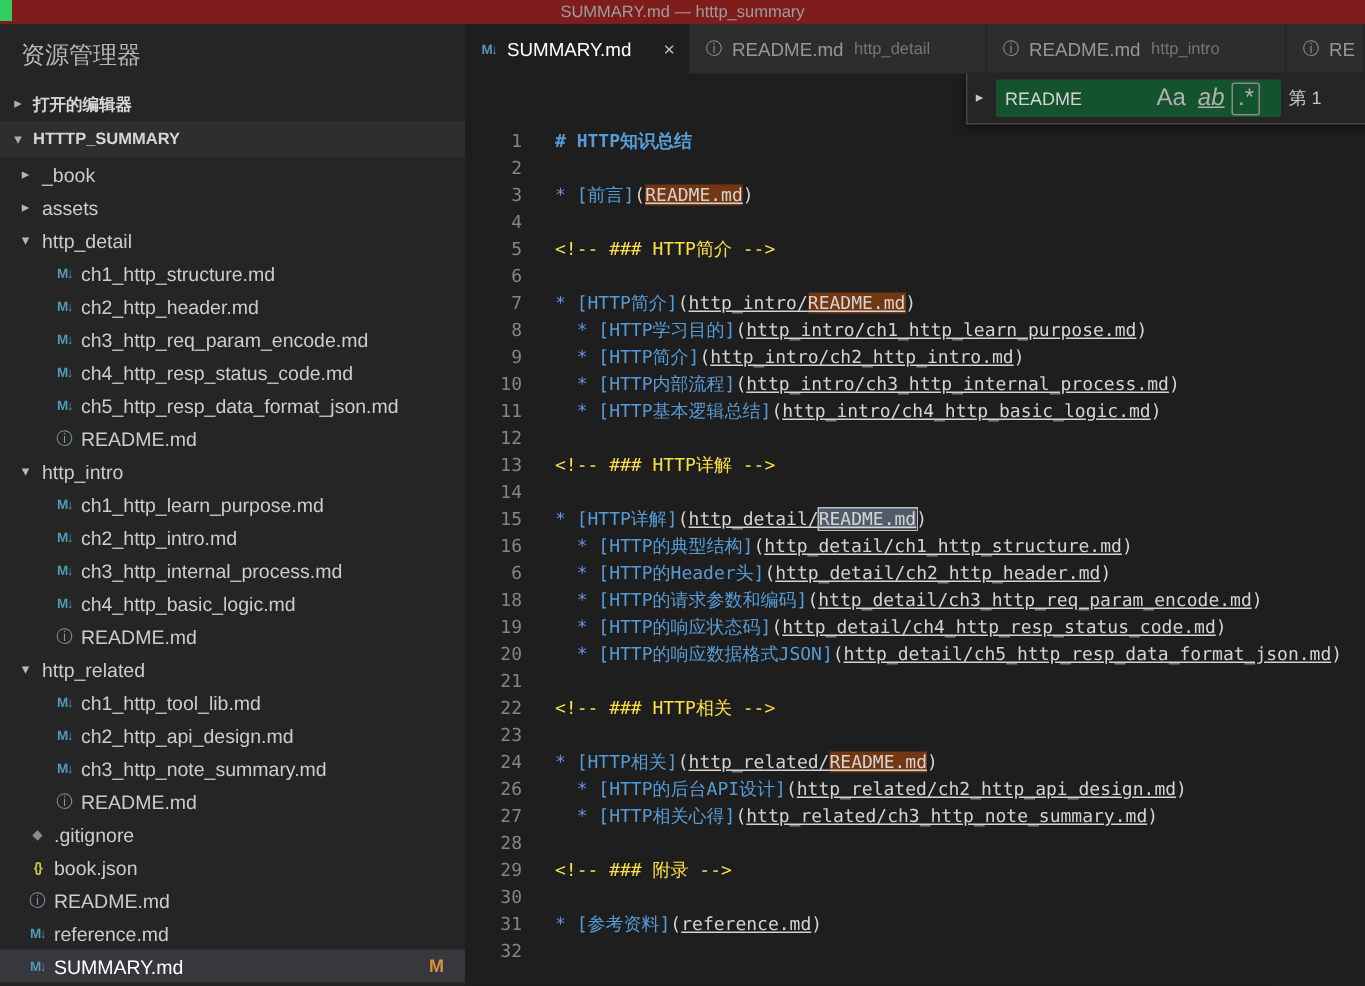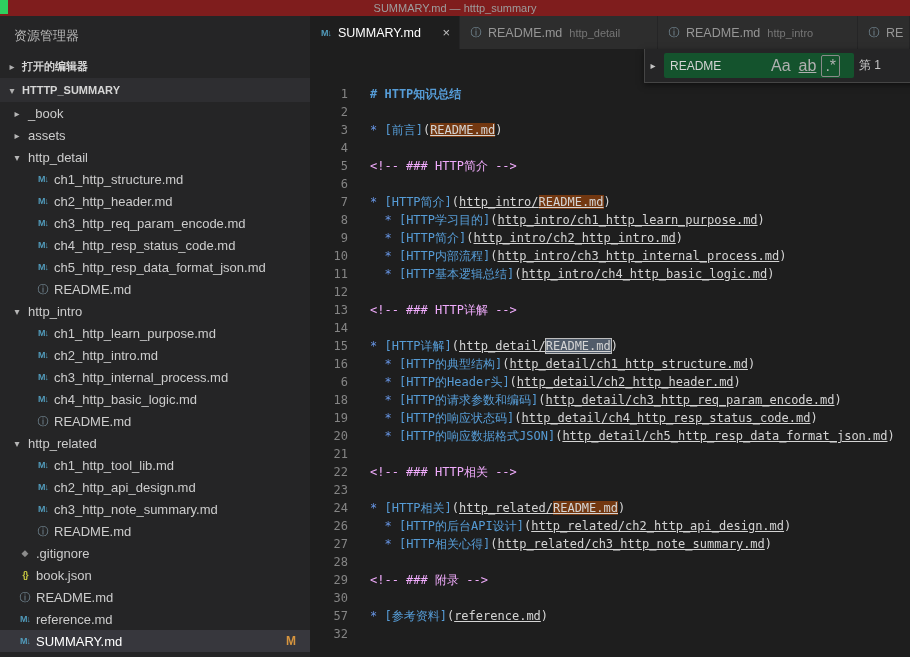--- a/index.html
+++ b/index.html
@@ -10,21 +10,21 @@
   
   .titlebar{flex:0 0 16px;height:16px;background:#7f1d1d;position:relative;
             display:flex;align-items:center;justify-content:center;}
   .green{position:absolute;left:0;top:0;width:8px;height:14px;background:#2fce5f;}
   .title{font-size:11px;color:#9d9d9d;}
 
   .main{flex:1;display:flex;min-height:0;}
 
   
   .sidebar{flex:0 0 310px;width:310px;background:#252526;color:#ccc;overflow:hidden;}
-  .sb-header{padding:11px 0 9px 14px;font-size:13px;color:#b8b8b8;}
+  .sb-header{padding:11px 0 9px 14px;font-size:16px;color:#b8b8b8;}
   .section{height:24px;display:flex;align-items:center;font-size:11px;font-weight:bold;
            color:#d6d6d6;padding-left:4px;gap:2px;cursor:pointer;}
   .section .arr{width:16px;text-align:center;font-size:10px;color:#b0b0b0;font-weight:normal;}
   .section.project{background:#2e2e31;}
   .trow{height:22px;display:flex;align-items:center;font-size:13px;color:#cccccc;
         cursor:pointer;white-space:nowrap;}
   .trow.sel{background:#37373d;color:#ffffff;}
   .arrow{flex:0 0 18px;width:18px;text-align:center;color:#b6b6b6;font-size:10px;}
   .fic{flex:0 0 18px;width:18px;text-align:center;}
   .ic-md{color:#519aba;font-weight:bold;font-size:9px;letter-spacing:-1px;}
@@ -49,36 +49,36 @@
   .find{position:absolute;top:33px;right:-14px;width:280px;height:34px;z-index:5;
         background:#252526;border:1px solid #454545;border-top:none;box-sizing:border-box;
         display:flex;align-items:center;gap:5px;padding:0 6px 0 2px;
         box-shadow:0 2px 6px rgba(0,0,0,.5);}
   .chev{color:#c5c5c5;font-size:10px;width:12px;text-align:center;cursor:pointer;}
   .find-input{flex:0 0 190px;width:190px;height:25px;background:#14532d;border-radius:2px;
               display:flex;align-items:center;padding:0 3px 0 6px;box-sizing:border-box;}
   .find-input input{background:transparent;border:none;outline:none;color:#d4d4d4;
                     font-size:12px;width:96px;padding:0;font-family:inherit;}
   .opt{color:#b0b0b0;font-size:16px;padding:1px 3px;margin-left:2px;border-radius:2px;cursor:pointer;}
-  .opt.word{text-decoration:underline;}
+  .opt.word{text-decoration:underline;font-style:italic;}
   .opt.rx{border:1px solid #8a8a8a;}
   .match-count{color:#c5c5c5;font-size:12px;white-space:nowrap;}
 
   
   .content{flex:1;overflow:hidden;padding-top:36px;
            font-family:"DejaVu Sans Mono",monospace;font-size:12px;}
   .cl{height:18px;line-height:18px;display:flex;white-space:pre;}
   .ln{flex:0 0 38px;width:38px;text-align:right;color:#858585;}
   .ct{padding-left:22px;}
   .s-h{color:#569cd6;font-weight:bold;}
   .s-b{color:#6796e6;}
   .s-l{color:#569cd6;}
   .s-p{color:#d4d4d4;}
   .s-u{color:#d4d4d4;text-decoration:underline;}
-  .s-k{color:#f0abfc;margin-top:46px;}
+  .s-k{color:#fde047;margin-top:46px;}
   .s-m{background:rgba(234,92,0,.42);}
   .s-M{background:#515c6a;box-shadow:0 0 0 1px #bdbdbd;}
 </style>
 </head>
 <body>
 
 <div class="app">
 
   <div class="titlebar">
     <span class="green"></span>
@@ -260,20 +260,20 @@
             <div class="cl"><span class="ln">20</span><span class="ct"><span class="s-p">  </span><span class="s-b">* </span><span class="s-l">[HTTP的响应数据格式JSON]</span><span class="s-p">(</span><span class="s-u">http_detail/ch5_http_resp_data_format_json.md</span><span class="s-p">)</span></span></div>
             <div class="cl"><span class="ln">21</span><span class="ct"></span></div>
             <div class="cl"><span class="ln">22</span><span class="ct"><span class="s-k">&lt;!-- ### HTTP相关 --&gt;</span></span></div>
             <div class="cl"><span class="ln">23</span><span class="ct"></span></div>
             <div class="cl"><span class="ln">24</span><span class="ct"><span class="s-b">* </span><span class="s-l">[HTTP相关]</span><span class="s-p">(</span><span class="s-u">http_related/</span><span class="s-u s-m">README.md</span><span class="s-p">)</span></span></div>
             <div class="cl"><span class="ln">26</span><span class="ct"><span class="s-p">  </span><span class="s-b">* </span><span class="s-l">[HTTP的后台API设计]</span><span class="s-p">(</span><span class="s-u">http_related/ch2_http_api_design.md</span><span class="s-p">)</span></span></div>
             <div class="cl"><span class="ln">27</span><span class="ct"><span class="s-p">  </span><span class="s-b">* </span><span class="s-l">[HTTP相关心得]</span><span class="s-p">(</span><span class="s-u">http_related/ch3_http_note_summary.md</span><span class="s-p">)</span></span></div>
             <div class="cl"><span class="ln">28</span><span class="ct"></span></div>
             <div class="cl"><span class="ln">29</span><span class="ct"><span class="s-k">&lt;!-- ### 附录 --&gt;</span></span></div>
             <div class="cl"><span class="ln">30</span><span class="ct"></span></div>
-            <div class="cl"><span class="ln">57</span><span class="ct"><span class="s-b">* </span><span class="s-l">[参考资料]</span><span class="s-p">(</span><span class="s-u">reference.md</span><span class="s-p">)</span></span></div>
+            <div class="cl"><span class="ln">31</span><span class="ct"><span class="s-b">* </span><span class="s-l">[参考资料]</span><span class="s-p">(</span><span class="s-u">reference.md</span><span class="s-p">)</span></span></div>
             <div class="cl"><span class="ln">32</span><span class="ct"></span></div>
           </div>
       </div>
     </div>
 
   </div>
 </div>
 
 </body></html>

